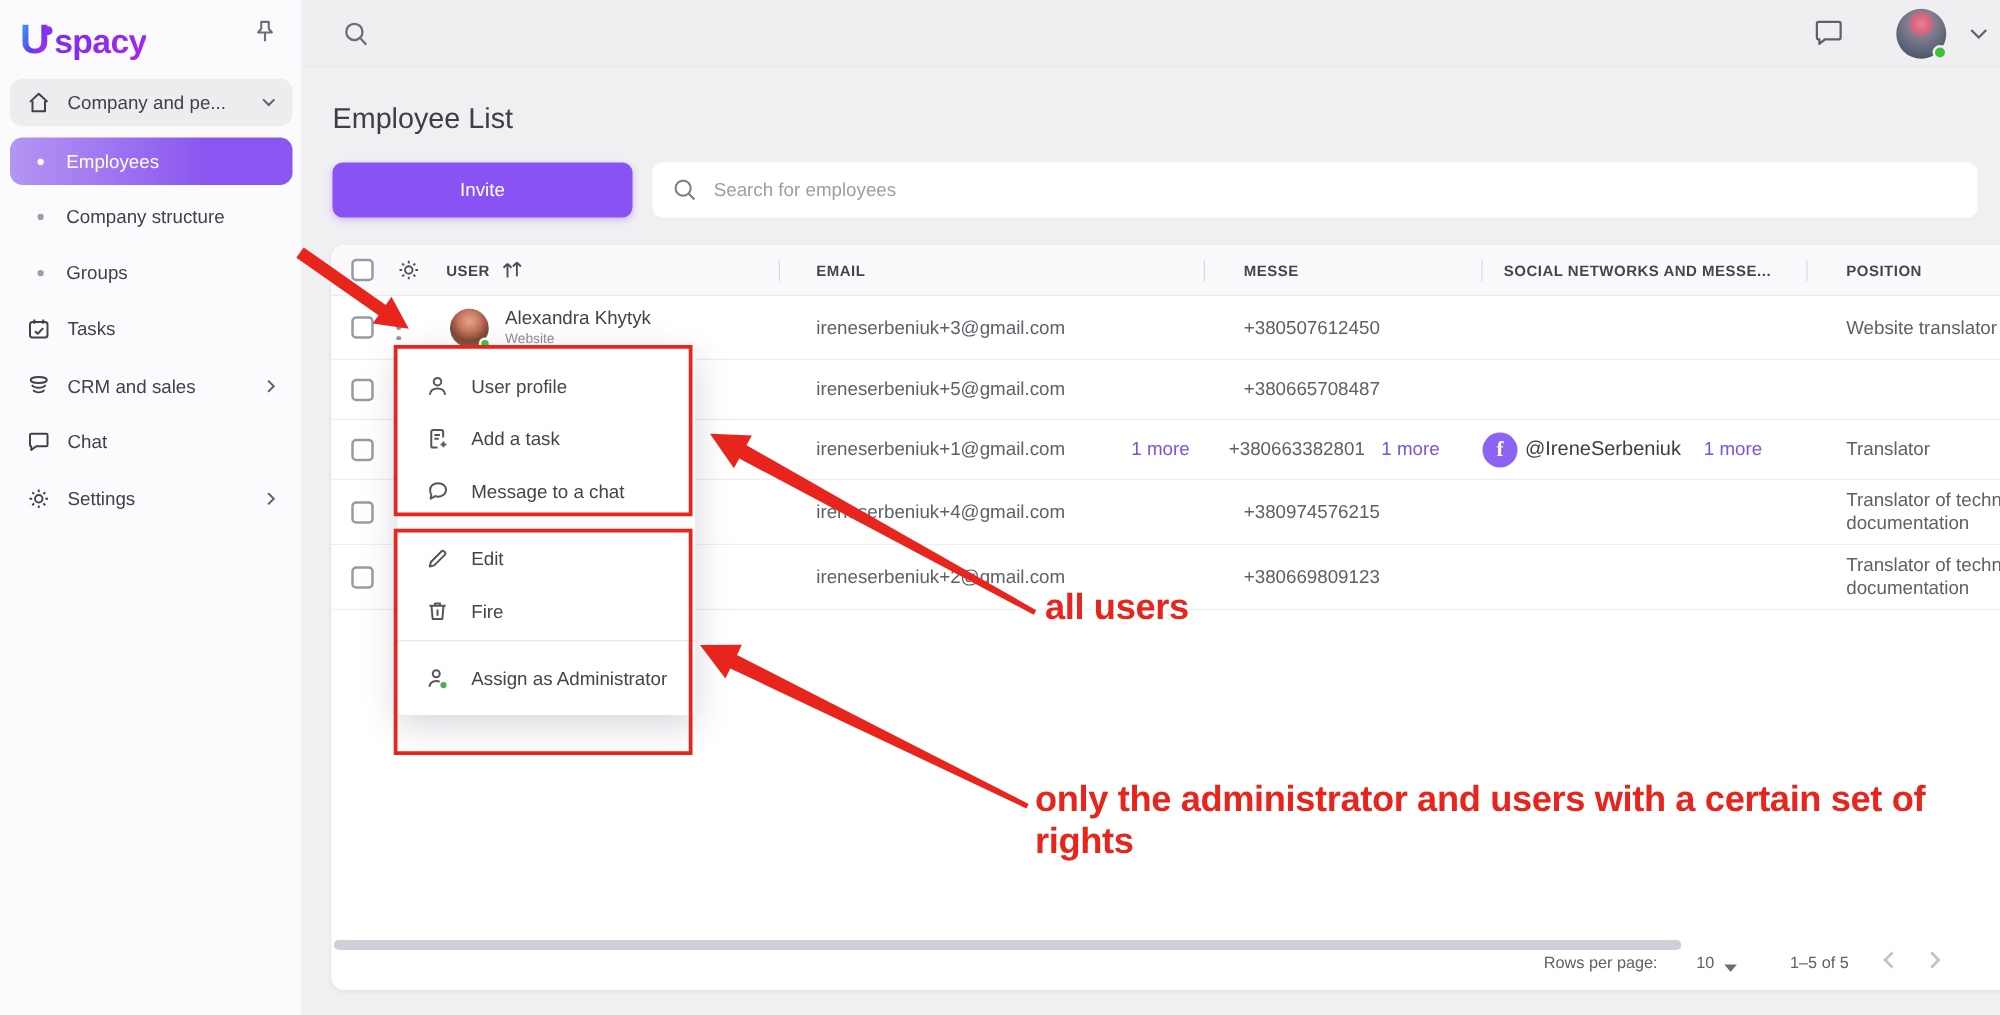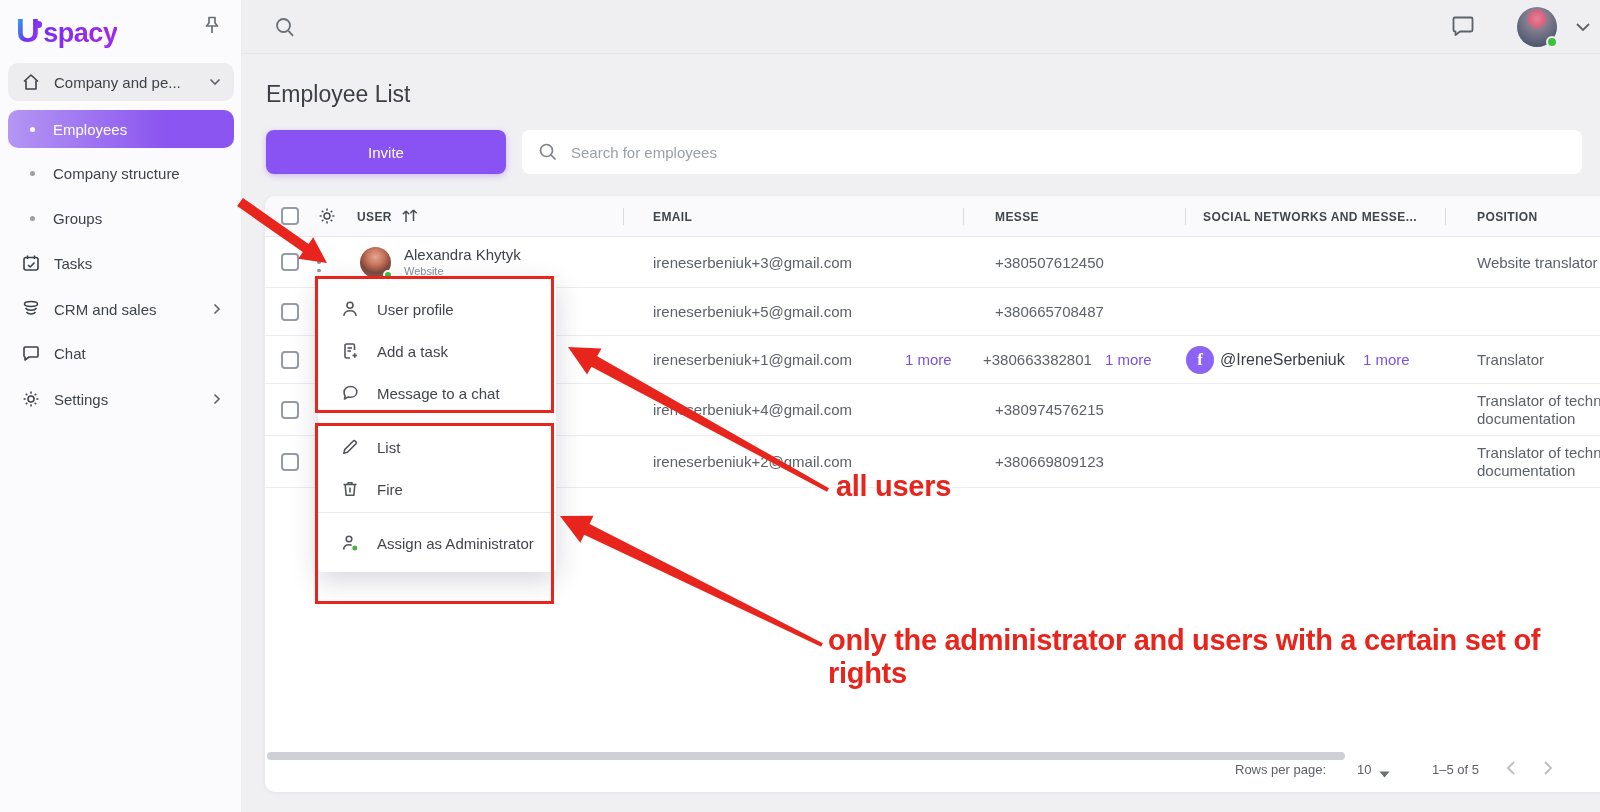--- a/index.html
+++ b/index.html
@@ -332,21 +332,21 @@
     </span>
     <span class="milbl">Message to a chat</span>
   </div>
   <div class="mi-spacer"></div>
   <div class="mi">
     <span class="micon">
       <svg width="20" height="20" viewBox="0 0 20 20" fill="none" stroke="#53565c" stroke-width="1.6" stroke-linejoin="round">
           <path d="M3.8 16.2l.9-3.6 8.6-8.6a1.3 1.3 0 0 1 1.8 0l.9.9a1.3 1.3 0 0 1 0 1.8l-8.6 8.6z"></path>
         </svg>
     </span>
-    <span class="milbl">List</span>
+    <span class="milbl">Edit</span>
   </div>
   <div class="mi">
     <span class="micon">
       <svg width="20" height="20" viewBox="0 0 20 20" fill="none" stroke="#53565c" stroke-width="1.6" stroke-linejoin="round">
           <line x1="3.5" y1="5.5" x2="16.5" y2="5.5"></line>
           <path d="M8 5.5V3.8h4v1.7"></path>
           <path d="M5.2 5.5l.9 10.7h7.8l.9-10.7"></path>
           <line x1="10" y1="8.5" x2="10" y2="13.5"></line>
         </svg>
     </span>

